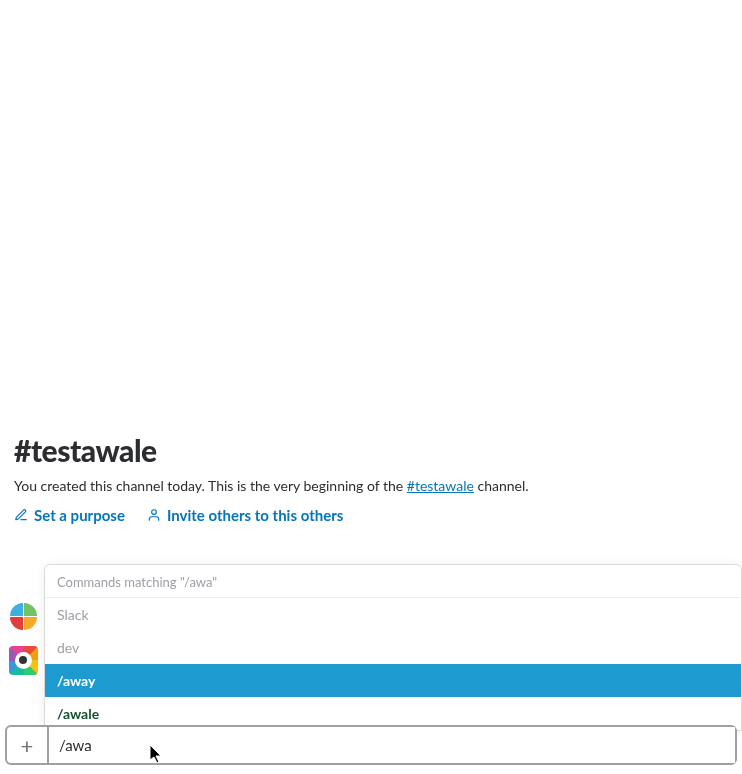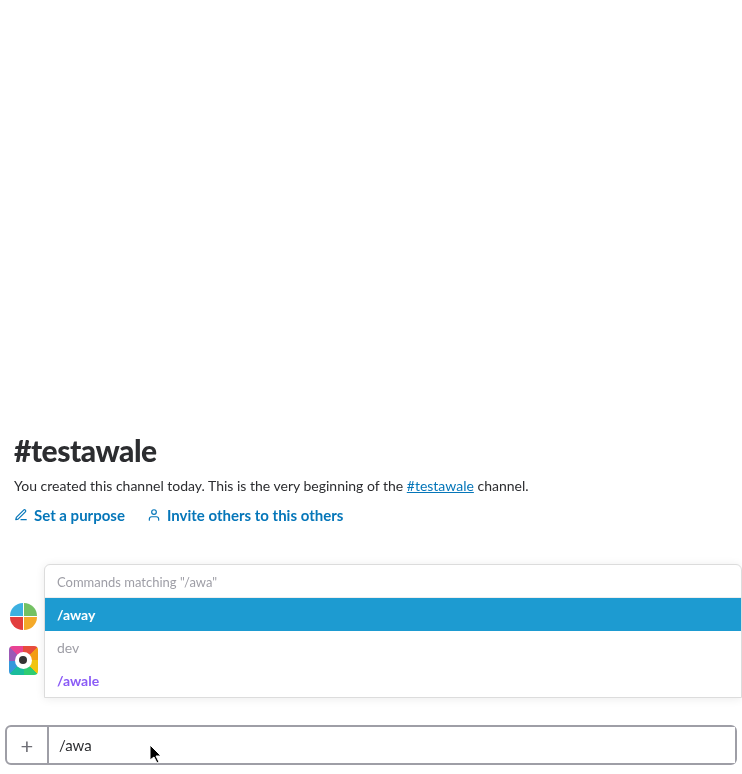--- a/index.html
+++ b/index.html
@@ -114,21 +114,21 @@
     font-size: 14px;
   }
   .ac-header {
     padding: 9px 12px 7px;
     color: #9e9ea6;
     font-size: 13px;
     border-bottom: 1px solid #eee;
   }
   .ac-row {
     padding: 8px 12px;
-    color: #8b5cf6;
+    color: #14532d;
     cursor: pointer;
   }
   .ac-row.group {
     color: #9e9ea6;
     font-size: 14px;
     cursor: default;
   }
   .ac-row.cmd {
     font-weight: 700;
   }
@@ -211,22 +211,23 @@
       <div class="petal bl"></div>
       <div class="petal br"></div>
   </div>
   <div class="app-icon rainbow-icon">
     <div class="rainbow-point"></div>
   </div>
 </div>
 
 <div class="autocomplete">
   <div class="ac-header">Commands matching "/awa"</div>
+  <div class="ac-row group">Slack</div>
+  <div class="ac-row group">dev</div>
   <div class="ac-row cmd selected">/away</div>
-  <div class="ac-row group">dev</div>
   <div class="ac-row cmd">/awale</div>
 </div>
 
 <div class="input-bar">
   <div class="plus-btn">
     <span>+</span>
   </div>
   <input class="msg-input" type="text" value="/awa" style="">
 </div>
 

